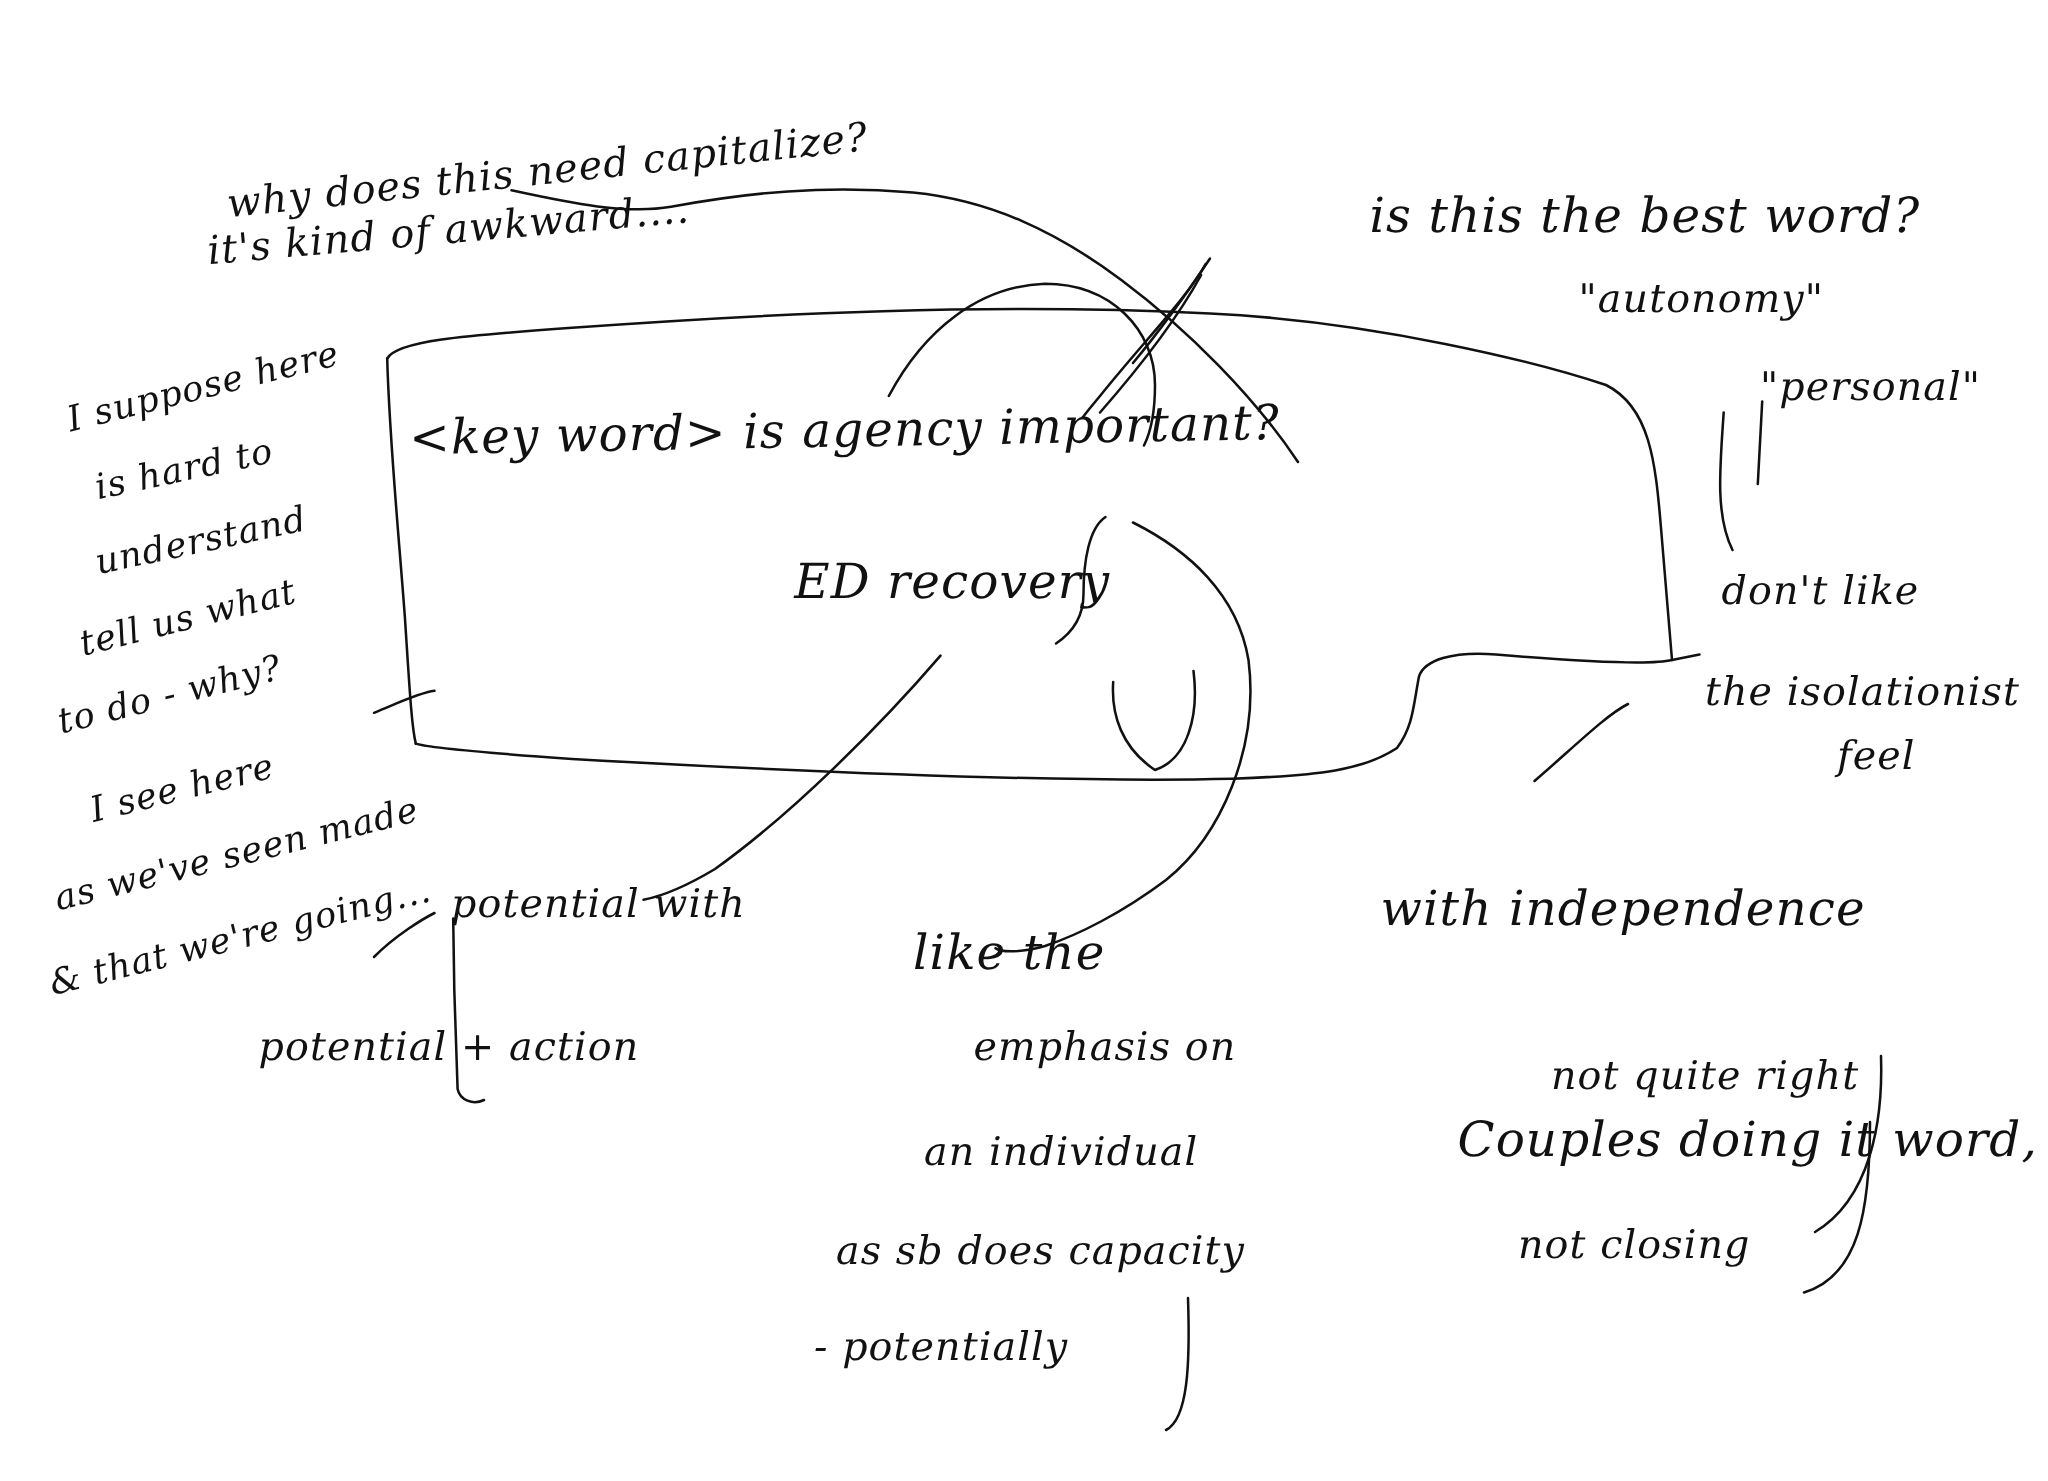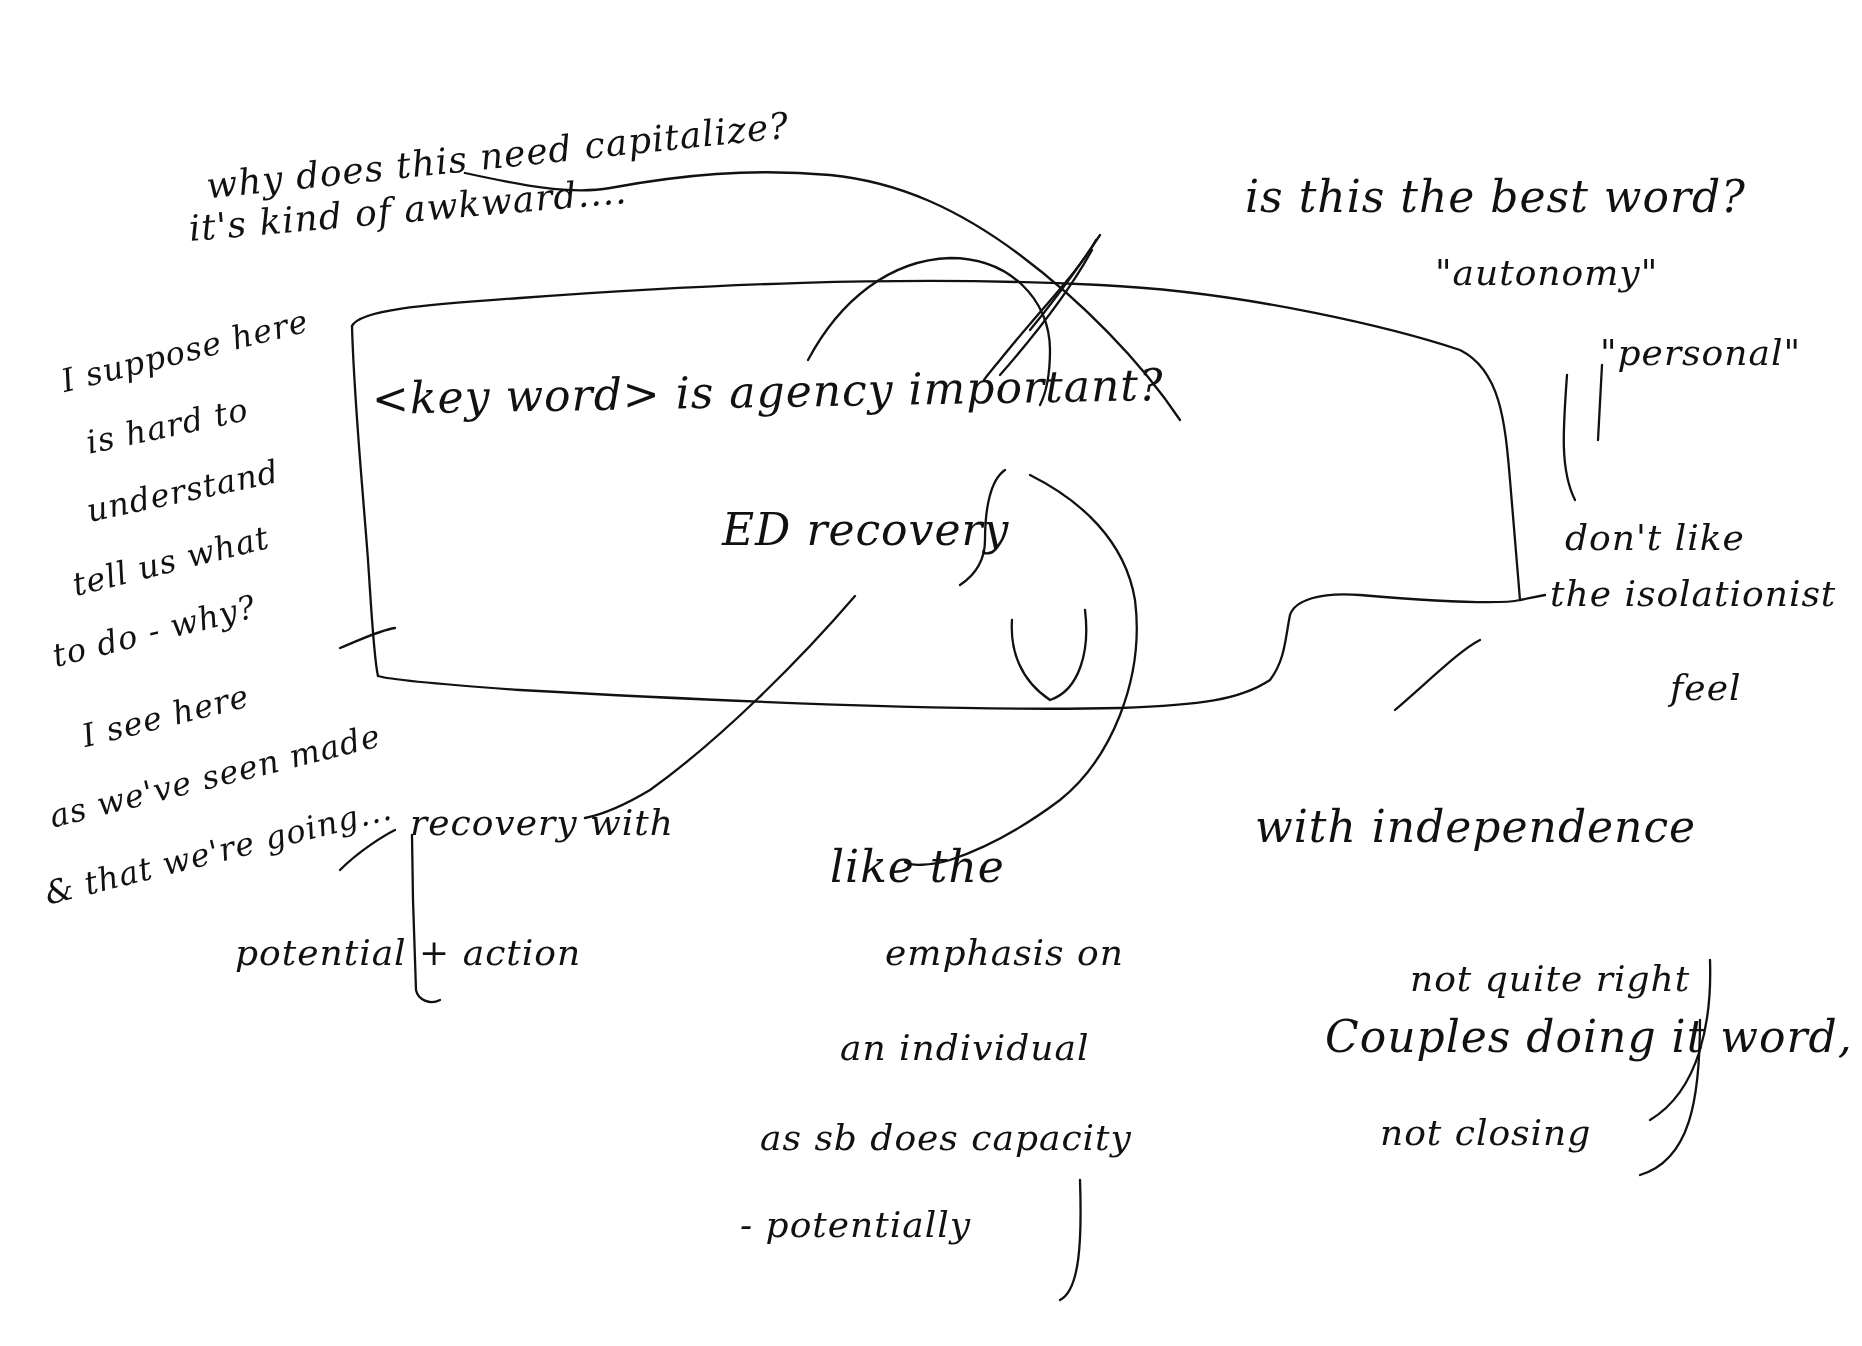--- a/index.html
+++ b/index.html
@@ -52,33 +52,33 @@
 <div class="note mid" style="left:188px;top:192px;transform:rotate(-5deg);">it's kind of awkward....</div>
 
 <div class="note big" style="left:1245px;top:175px;">is this the best word?</div>
 <div class="note mid" style="left:1435px;top:255px;">"autonomy"</div>
 <div class="note mid" style="left:1600px;top:335px;">"personal"</div>
 
 <div class="note big" style="left:372px;top:370px;transform:rotate(-1deg);">&lt;key word&gt; is agency important?</div>
 <div class="note big" style="left:722px;top:508px;">ED recovery</div>
 
 <div class="note mid" style="left:1545px;top:520px;margin-left:20px;">don't like</div>
-<div class="note mid" style="left:1550px;top:576px;">the isolationist</div>
+<div class="note mid" style="left:1550px;top:612px;">the isolationist</div>
 <div class="note mid" style="left:1670px;top:670px;">feel</div>
 
 <div class="note sm" style="left:58px;top:335px;transform:rotate(-14deg);">I suppose here</div>
 <div class="note sm" style="left:85px;top:410px;transform:rotate(-12deg);">is hard to</div>
 <div class="note sm" style="left:85px;top:475px;transform:rotate(-12deg);">understand</div>
 <div class="note sm" style="left:70px;top:545px;transform:rotate(-14deg);">tell us what</div>
 <div class="note sm" style="left:50px;top:615px;transform:rotate(-14deg);">to do - why?</div>
 <div class="note sm" style="left:80px;top:700px;transform:rotate(-14deg);">I see here</div>
 <div class="note sm" style="left:45px;top:760px;transform:rotate(-14deg);">as we've seen made</div>
 <div class="note sm" style="left:40px;top:835px;transform:rotate(-14deg);">&amp; that we're going...</div>
 
-<div class="note mid" style="left:410px;top:805px;">recovery with</div>
+<div class="note mid" style="left:410px;top:805px;">potential with</div>
 <div class="note mid" style="left:235px;top:935px;text-align:center;">potential + action</div>
 
 <div class="note big" style="left:830px;top:845px;">like the</div>
 <div class="note mid" style="left:885px;top:935px;">emphasis on</div>
 <div class="note mid" style="left:840px;top:1030px;">an individual</div>
 <div class="note mid" style="left:760px;top:1120px;">as sb does capacity</div>
 <div class="note mid" style="left:740px;top:1195px;margin-top:12px;">- potentially</div>
 
 <div class="note big" style="left:1255px;top:805px;">with independence</div>
 <div class="note mid" style="left:1410px;top:925px;margin-top:36px;">not quite right</div>

